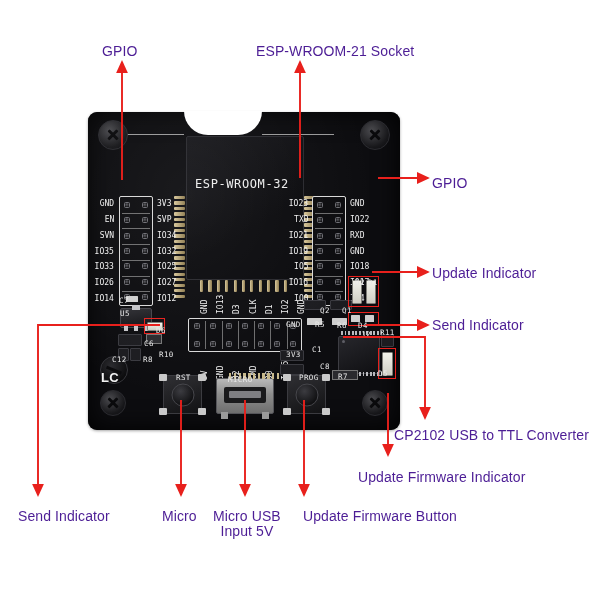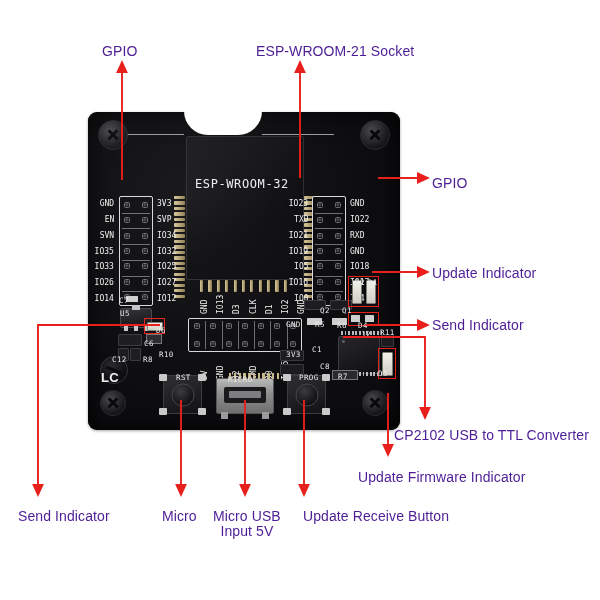--- a/index.html
+++ b/index.html
@@ -517,15 +517,15 @@
       <div class="anno" style="left: 256px; top: 44px;">ESP-WROOM-21 Socket</div>
       <div class="anno" style="left: 432px; top: 176px;">GPIO</div>
       <div class="anno" style="left: 432px; top: 266px;">Update Indicator</div>
       <div class="anno" style="left: 432px; top: 318px;">Send Indicator</div>
       <div class="anno" style="left: 394px; top: 428px;">CP2102 USB to TTL Converter</div>
       <div class="anno" style="left: 358px; top: 470px;">Update Firmware Indicator</div>
       <div class="anno" style="left: 18px; top: 509px;">Send Indicator</div>
       <div class="anno" style="left: 162px; top: 509px;">Micro</div>
       <div class="anno" style="left: 213px; top: 509px;">Micro USB
 Input 5V</div>
-      <div class="anno" style="left: 303px; top: 509px;">Update Receive Button</div>
+      <div class="anno" style="left: 303px; top: 509px;">Update Firmware Button</div>
     </div>
 </div>
 
 </body></html>

